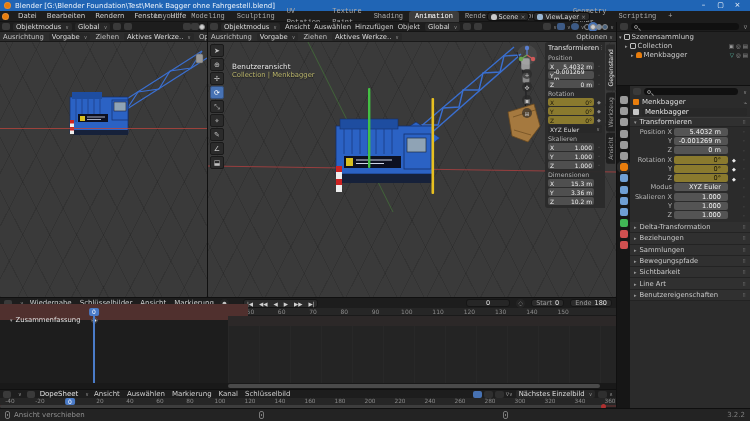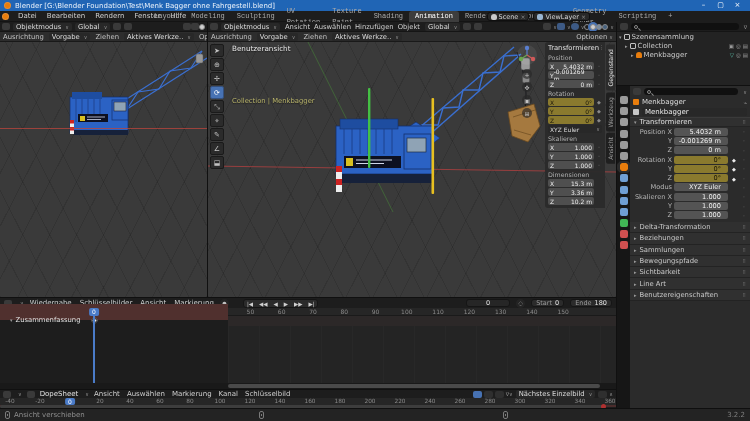--- a/index.html
+++ b/index.html
@@ -44,21 +44,21 @@
 .shadeball.on{box-shadow:0 0 0 2px #4772b3;}
 .axis-red{position:absolute;left:0;height:1px;background:rgba(190,70,60,.75);width:100%;}
 
 
 .vtoolbar{position:absolute;left:2px;top:2px;width:15px;display:flex;flex-direction:column;gap:1px;}
 .vtool{width:14px;height:13px;background:#2b2b2b;border:1px solid #1a1a1a;border-radius:2px;color:#c2c2c2;font-size:7px;display:flex;align-items:center;justify-content:center;}
 .vtool.active{background:#4772b3;color:#fff;border-color:#35507c;}
 
 
 .ov1{color:#e8e8e8;font-size:7.2px;text-shadow:0 1px 1px #0008;}
-.ov2{color:#b9b46a;font-size:6.8px;text-shadow:0 1px 1px #0008;margin-top:44px;}
+.ov2{color:#b9b46a;font-size:6.8px;text-shadow:0 1px 1px #0008;}
 
 
 .npanel{position:absolute;background:rgba(43,43,43,.96);border-radius:3px 0 0 3px;padding:2px 3px;font-size:6.3px;color:#c8c8c8;}
 .npanel .ph{color:#e2e2e2;font-size:6.8px;display:flex;justify-content:space-between;margin-bottom:2px;}
 .ngl{color:#b0b0b0;margin:2px 0 1px;}
 .nrow{display:flex;align-items:center;gap:2px;margin-bottom:1px;}
 .nfield{flex:1;display:flex;justify-content:space-between;align-items:center;background:#4f4f4f;border-radius:2px;height:8px;padding:0 2px;font-size:6px;color:#eee;}
 .yellow .nfield{background:#8a7a2e;color:#1c1708;}
 .ndec{width:6px;text-align:center;color:#8a8a8a;font-size:5px;}
 .ndrop{flex:1;display:flex;justify-content:space-between;align-items:center;background:#282828;border-radius:2px;height:8px;padding:0 2px;font-size:6px;color:#ddd;}
@@ -109,21 +109,21 @@
 .tl-h{left:0;top:297px;width:616px;height:11px;background:#1d1d1d;border-top:1px solid #101010;display:flex;align-items:center;gap:6px;padding:0 4px;}
 .tl-menu{color:#cfcfcf;font-size:7px;}
 .playb{display:flex;background:#2b2b2b;border:1px solid #151515;border-radius:3px;height:9px;}
 .playb span{padding:0 3px;color:#d0d0d0;font-size:5.5px;line-height:8px;}
 .framebox{background:#262626;border:1px solid #151515;border-radius:3px;height:8px;width:44px;text-align:center;font-size:6.5px;color:#e5e5e5;line-height:7px;}
 .rangep{display:flex;align-items:center;background:#2b2b2b;border:1px solid #151515;border-radius:3px;height:8px;padding:0 4px;gap:3px;font-size:6.5px;}
 .rangep .lab{color:#9a9a9a;} .rangep .val{color:#e5e5e5;}
 .ruler{left:0;top:308px;width:616px;height:8px;background:#262626;border-bottom:1px solid #1a1a1a;}
 .tick{position:absolute;top:0;transform:translateX(-50%);color:#8a8a8a;font-size:6px;line-height:8px;}
 .cfbadge{position:absolute;transform:translateX(-50%);background:#4a7bc8;color:#fff;font-size:6px;line-height:8px;height:8px;padding:0 3px;border-radius:2px;z-index:4;}
-.sumrow-l{left:0;top:304px;width:228px;height:10px;background:#50302e;display:flex;align-items:center;gap:3px;padding:16px 4px 0 10px;color:#e2e2e2;font-size:6.8px;}
+.sumrow-l{left:0;top:304px;width:248px;height:10px;background:#50302e;display:flex;align-items:center;gap:3px;padding:16px 4px 0 10px;color:#e2e2e2;font-size:6.8px;}
 .sumrow-r{left:228px;top:316px;width:388px;height:10px;background:#2c2828;}
 .chan-l{left:0;top:326px;width:228px;height:57px;background:#1d1d1d;}
 .chan-r{left:228px;top:326px;width:388px;height:57px;background:
   repeating-linear-gradient(90deg,rgba(255,255,255,.018) 0 1px,transparent 1px 31px),#242424;}
 .playhead{position:absolute;width:2px;background:#4a7bc8;z-index:3;}
 .key{position:absolute;width:5px;height:5px;background:#ececec;border:1px solid #333;transform:rotate(45deg);z-index:2;}
 .hscroll{left:0;top:383px;width:616px;height:6px;background:#191919;}
 .hthumb{position:absolute;top:1px;height:4px;background:#4a4a4a;border-radius:2px;}
 .ds-h{left:0;top:389px;width:616px;height:9px;background:#1d1d1d;border-top:1px solid #101010;display:flex;align-items:center;gap:5px;padding:0 3px;}
 .ds-ruler{left:0;top:398px;width:616px;height:7px;background:#262626;}
@@ -342,21 +342,21 @@
           <path d="M148,118 h36 M148,121.5 h28" stroke="#cfd6e8" stroke-width="1"></path>
           <rect x="128" y="124" width="6" height="26" fill="#eee"></rect>
           <path d="M128,124 h6 v6 h-6 z M128,137 h6 v6 h-6 z" fill="#cc2222"></path>
           <rect x="134" y="132" width="91" height="9" fill="#16213a"></rect>
         </g>
 
         <rect x="160" y="46" width="2.4" height="80" rx="1" fill="#44c044"></rect>
         <rect x="223.5" y="56" width="2.6" height="96" rx="1" fill="#e8c020"></rect>
       </svg>
 
-      <div class="abs" style="left:24px;top:2px">
+      <div class="abs" style="left:24px;top:20px">
         <div class="ov1">Benutzeransicht</div>
         <div class="ov2">Collection | Menkbagger</div>
       </div>
 
       <div class="vtoolbar">
 
       <div class="vtool">
             <span>➤</span>
           </div>
           <div class="vtool">

